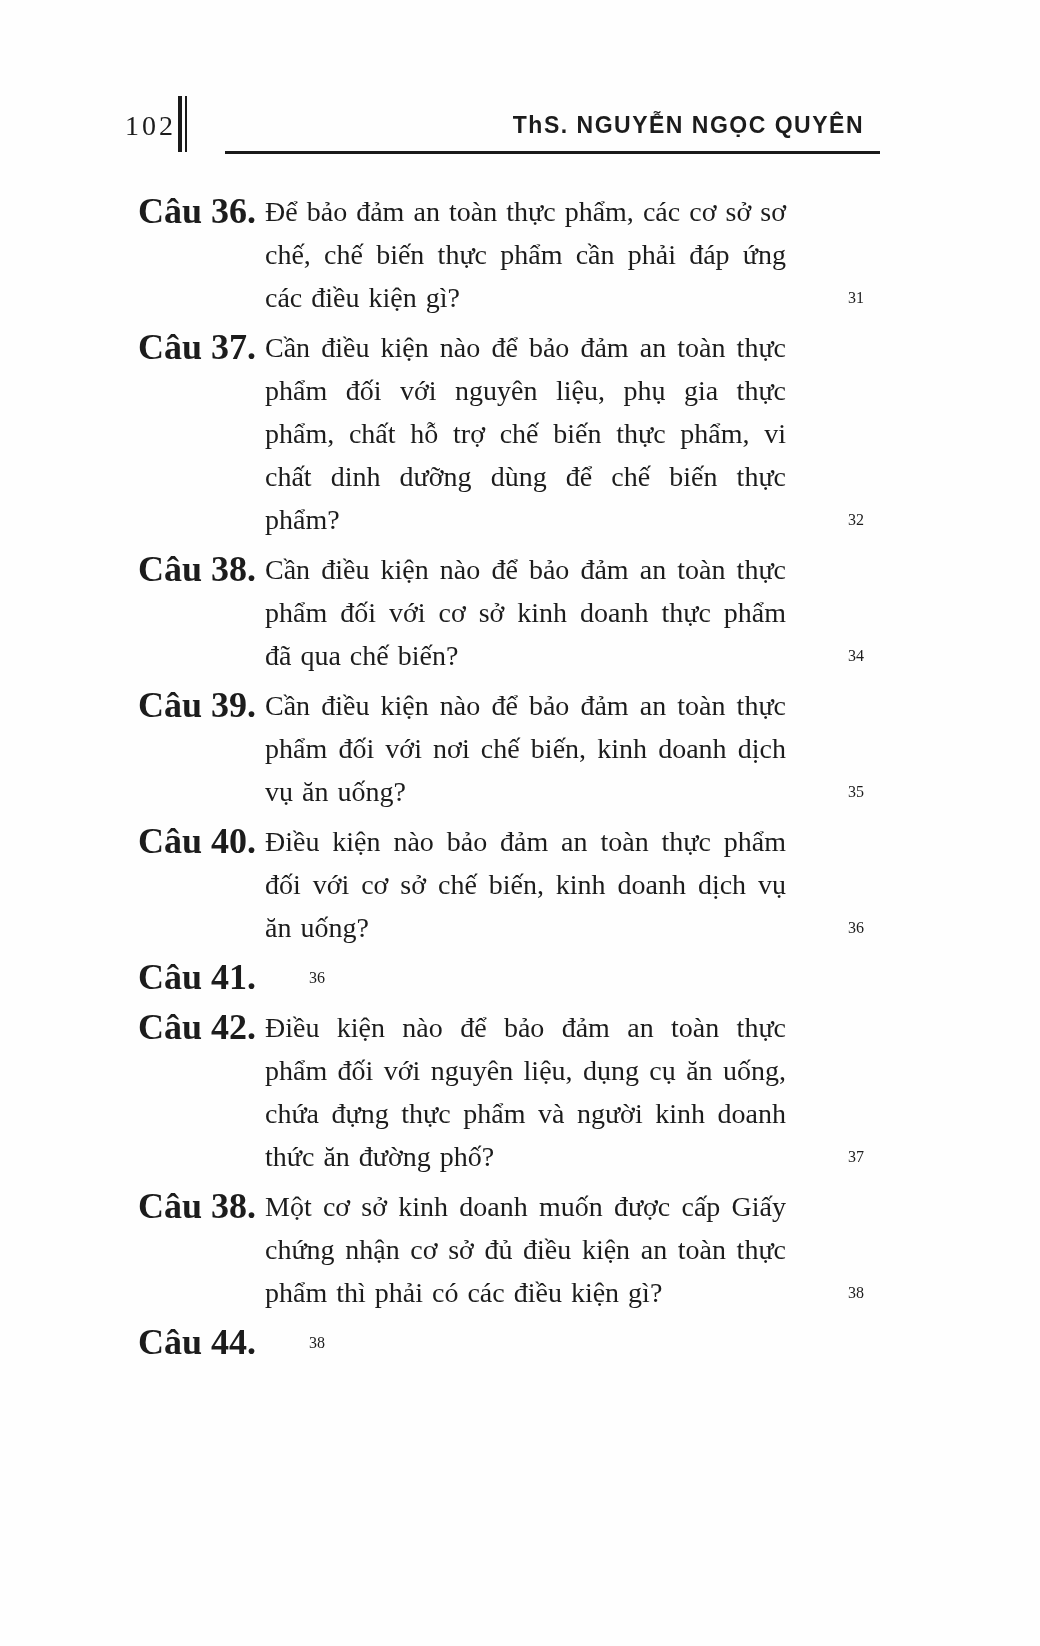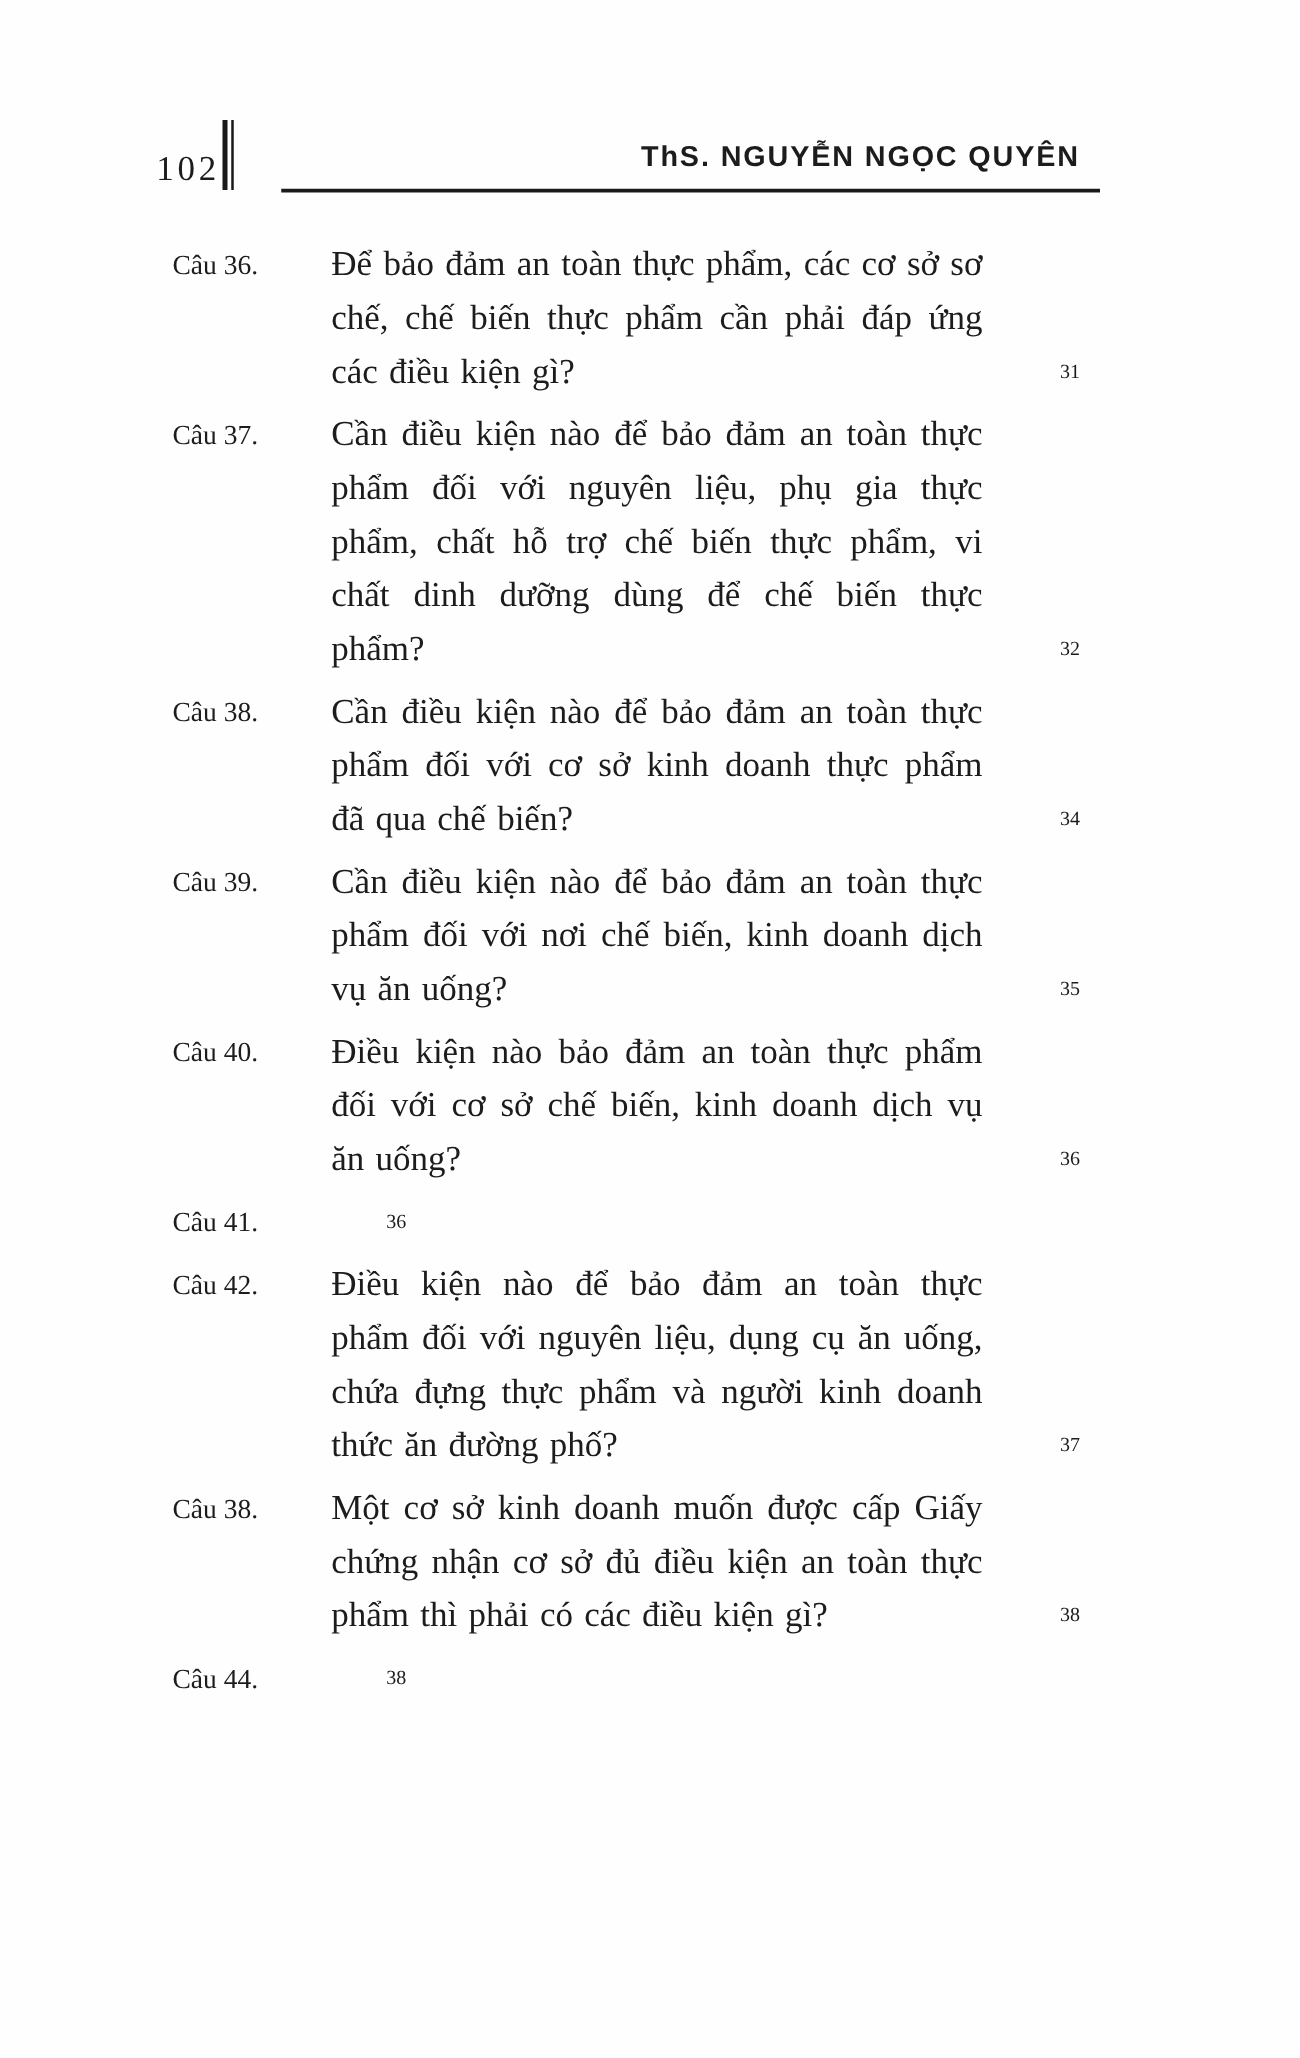--- a/index.html
+++ b/index.html
@@ -23,21 +23,21 @@
   .header {
     position: absolute;
     top: 100px;
     left: 125px;
     width: 755px;
     height: 52px;
   }
   .page-num {
     position: absolute;
     left: 0;
-    top: 20px;
+    top: 10px;
     font-size: 28px;
     letter-spacing: 3px;
     font-weight: 400;
   }
   .vbars {
     position: absolute;
     left: 53px;
     top: -4px;
     width: 9px;
     height: 56px;
@@ -69,22 +69,22 @@
     left: 138px;
     width: 726px;
   }
   .entry {
     display: flex;
     align-items: stretch;
     margin-bottom: 7px;
   }
   .entry .label {
     flex: 0 0 127px;
-    font-weight: 400;
-    font-size: 22px;
+    font-weight: 700;
+    font-size: 36px;
     line-height: 43px;
     align-self: flex-start;
   }
   .entry .text {
     flex: 1 1 auto;
     font-size: 28px;
     line-height: 43px;
     text-align: justify;
     padding-right: 18px;
     word-spacing: 2px;

